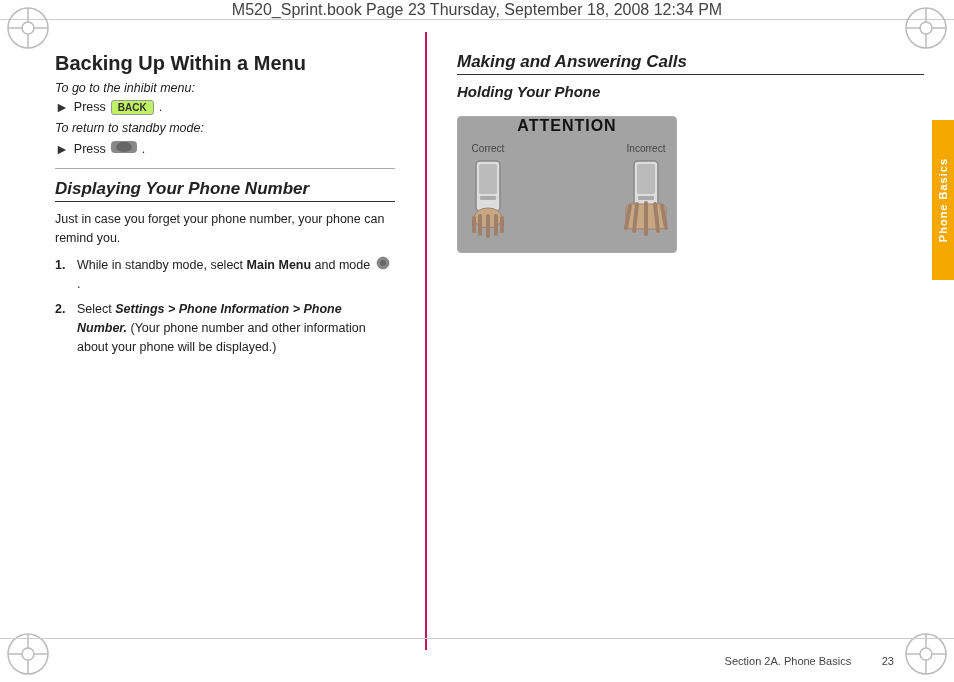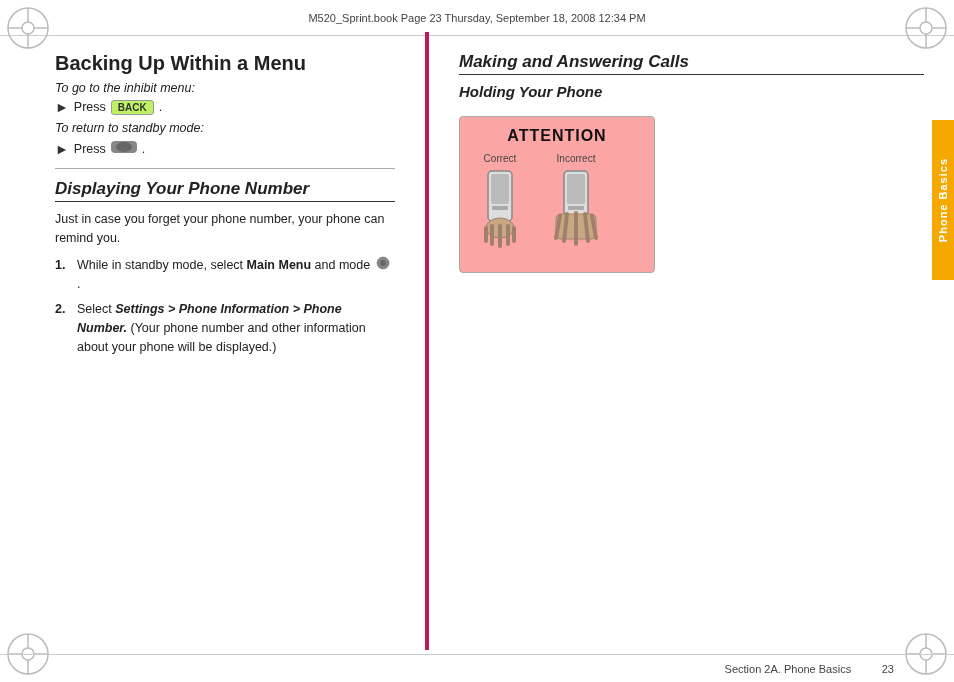--- a/index.html
+++ b/index.html
@@ -23,34 +23,34 @@
     .corner svg { width: 100%; height: 100%; }
     .corner-tl { top: 4px; left: 4px; }
     .corner-tr { top: 4px; right: 4px; }
     .corner-bl { bottom: 4px; left: 4px; }
     .corner-br { bottom: 4px; right: 4px; }
 
     
     .top-bar {
       position: absolute;
       top: 0; left: 0; right: 0;
-      height: 36px;
+      height: 20px;
       border-bottom: 1px solid #ccc;
       display: flex;
       align-items: center;
       justify-content: center;
-      font-size: 11px;
+      font-size: 16px;
       color: #444;
     }
 
     
     .bottom-bar {
       position: absolute;
       bottom: 0; left: 0; right: 0;
-      height: 28px;
+      height: 44px;
       border-top: 1px solid #ccc;
       display: flex;
       align-items: center;
       justify-content: flex-end;
       padding-right: 60px;
       font-size: 11px;
       color: #444;
     }
 
     
@@ -89,21 +89,21 @@
     
     .left-col {
       flex: 0 0 340px;
       padding-top: 20px;
     }
 
     
     .right-col {
       flex: 1;
       padding-top: 20px;
-      border-left: 4px solid #be185d;
+      border-left: 2px solid #be185d;
       padding-left: 30px;
     }
 
     .section-title {
       font-size: 20px;
       font-weight: bold;
       margin-bottom: 6px;
     }
 
     .italic-text {
@@ -187,36 +187,35 @@
     }
 
     
     .bold { font-weight: bold; }
     .italic { font-style: italic; }
 
     
     .attention-box {
       border: 1px solid #aaa;
       border-radius: 4px;
-      padding: 10px;
       margin-top: 16px;
-      width: 196px;
-      background: #fca5a5;
+      width: 220px;
+      background: #a3a3a3;
     }
     .attention-title {
       font-size: 16px;
       font-weight: bold;
       letter-spacing: 1px;
       text-align: center;
       margin-bottom: 8px;
       color: #111;
     }
     .attention-images {
       display: flex;
-      justify-content: flex-start;
+      justify-content: space-between;
       gap: 16px;
       margin-bottom: 6px;
     }
     .phone-figure {
       display: flex;
       flex-direction: column;
       align-items: center;
       gap: 2px;
     }
     .phone-figure-label {

